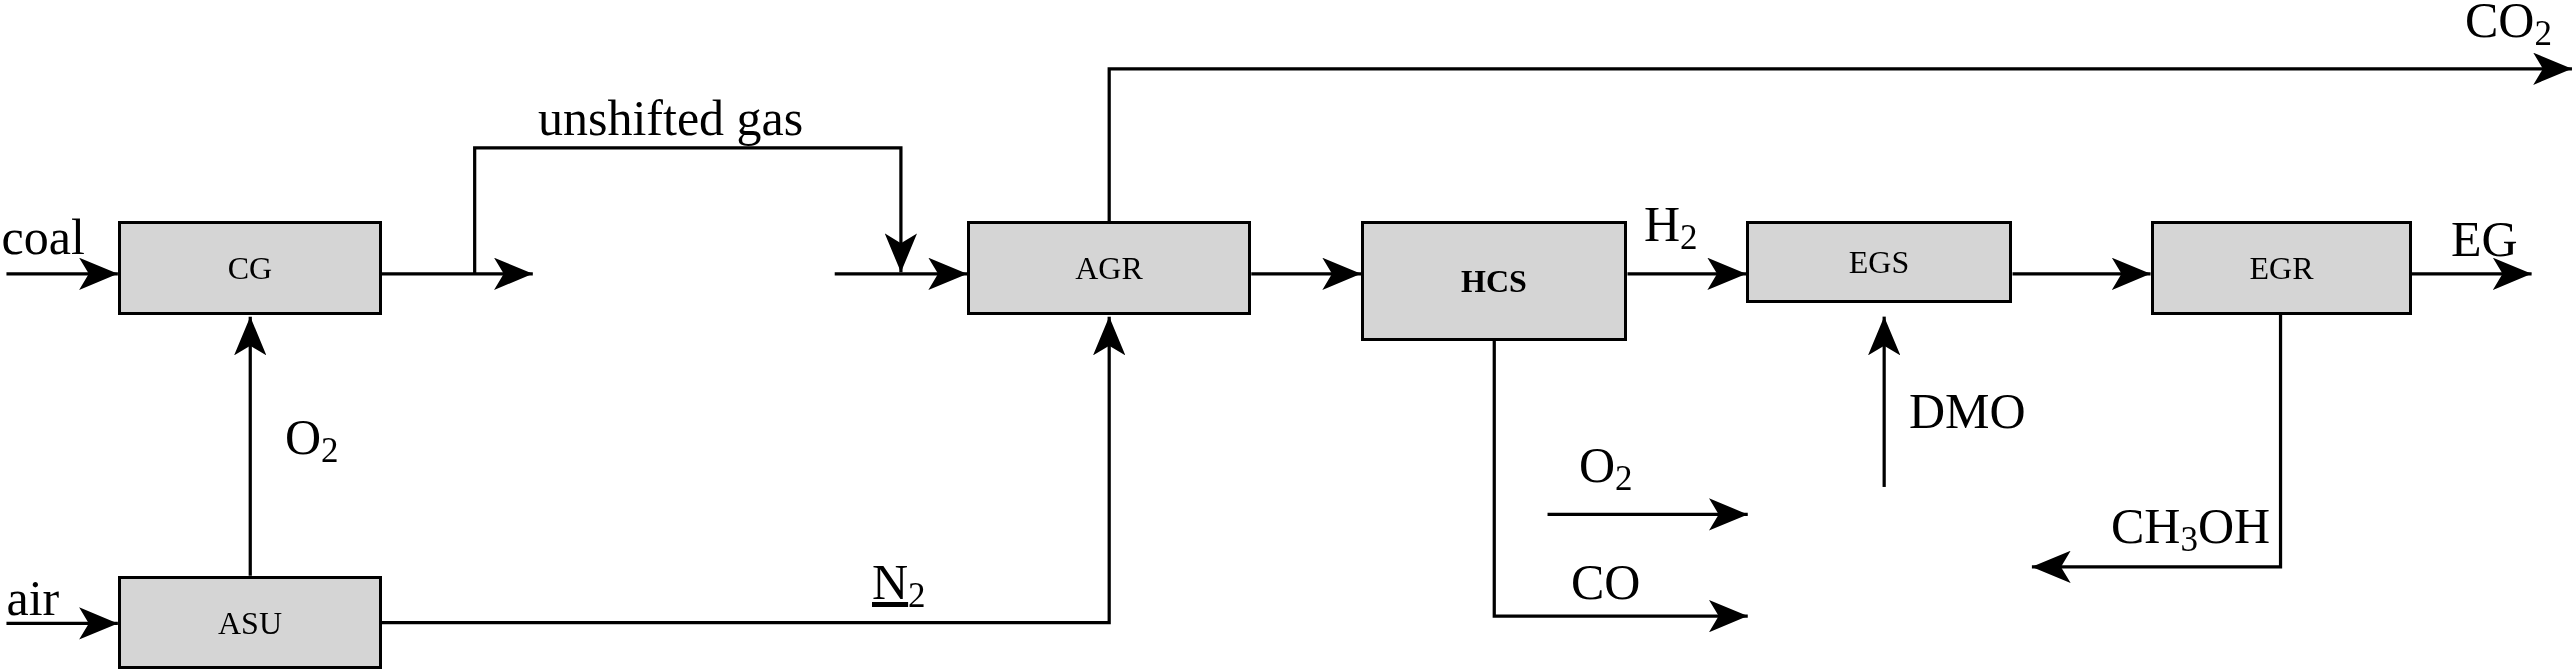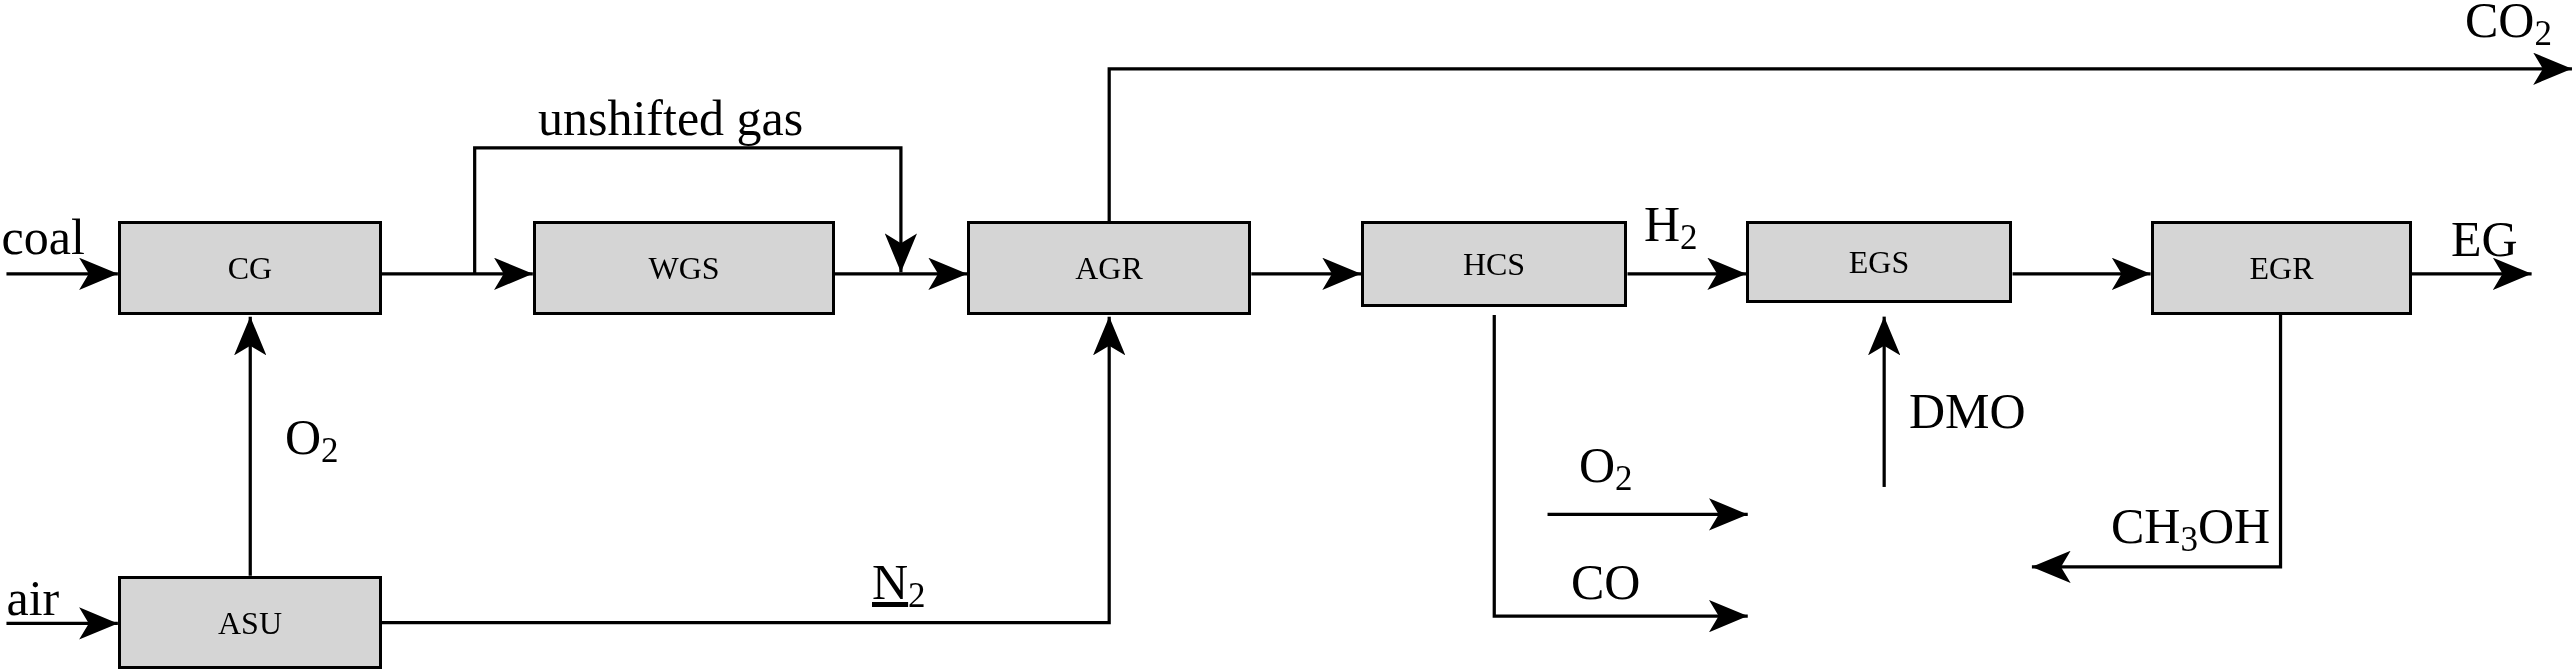--- a/index.html
+++ b/index.html
@@ -70,23 +70,22 @@
     <path class="edge" d="M8 772 H146" marker-end="url(#arr)"></path>
     <path class="edge" d="M310 713 V392" marker-end="url(#arr)"></path>
     <path class="edge" d="M473 771 H1374 V392" marker-end="url(#arr)"></path>
     <path class="edge" d="M1851 390 V763 H2165" marker-end="url(#arr)"></path>
     <path class="edge" d="M1917 637 H2165" marker-end="url(#arr)"></path>
     <path class="edge" d="M2334 603 V392" marker-end="url(#arr)"></path>
     <path class="edge" d="M2825 390 V702 H2517" marker-end="url(#arr)"></path>
   </svg>
 
   <div class="box" style="left:118px;  top:221px; width:264px; height:94px;">CG</div>
-  <div class="box" style="left:533px;  top:221px; width:302px; height:94px;">WGS</div>
   <div class="box" style="left:967px; top:221px; width:284px; height:94px;">AGR</div>
-  <div class="box" style="left:1361px; top:221px; width:266px; height:86px;">HCS</div>
+  <div class="box" style="left:1361px; top:221px; width:266px; height:120px;font-weight:bold;">HCS</div>
   <div class="box" style="left:1746px; top:221px; width:266px; height:82px;">EGS</div>
   <div class="box" style="left:2151px; top:221px; width:261px; height:94px;">EGR</div>
   <div class="box" style="left:118px;  top:576px; width:264px; height:93px;">ASU</div>
 
   <div class="slabel" style="left:1.6px; top:212px;"><span>coal</span><span class="sub"></span><span></span></div>
 
   <div class="slabel" style="left:538px; top:93px;"><span>unshifted gas</span><span class="sub"></span><span></span></div>
 
   <div class="slabel" style="left:2465px; top:-4.8px;"><span>CO</span><span class="sub">2</span><span></span></div>
 

